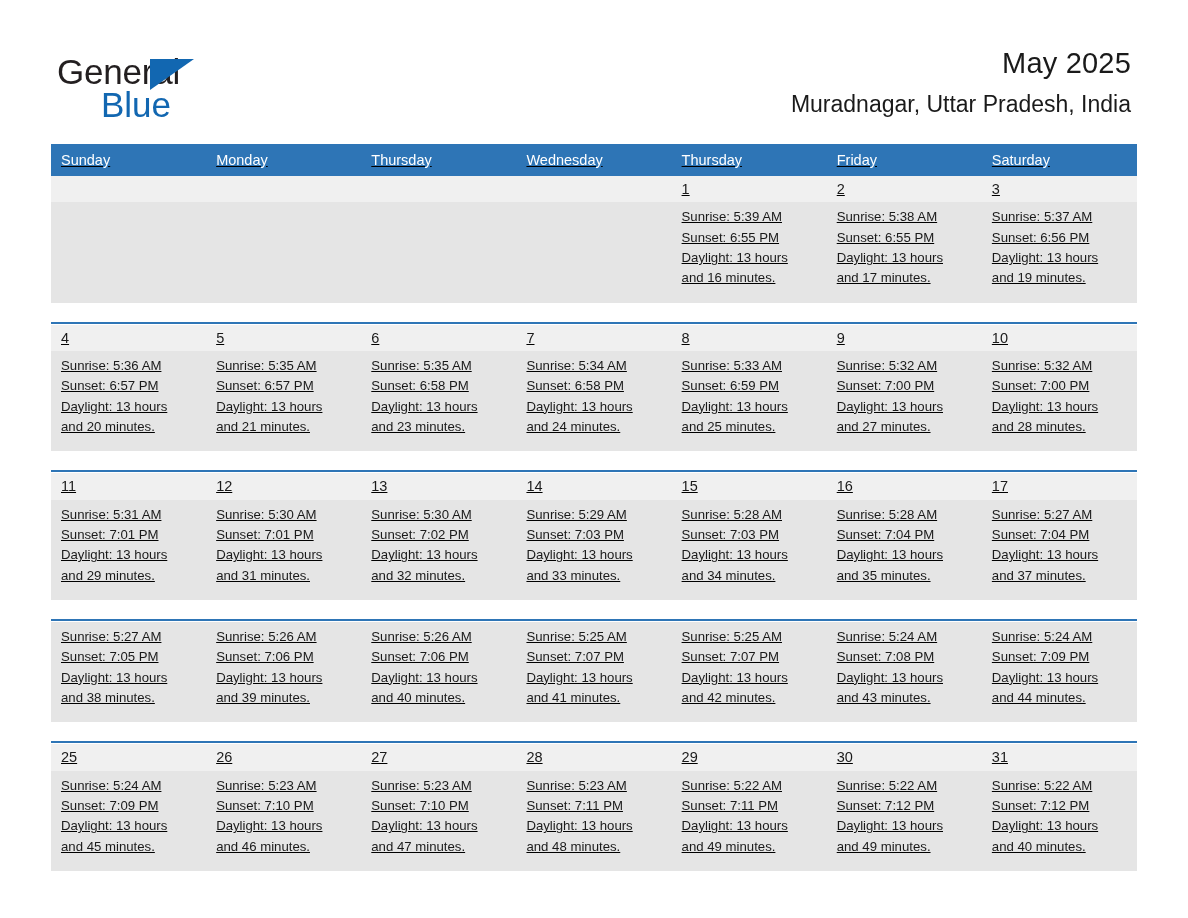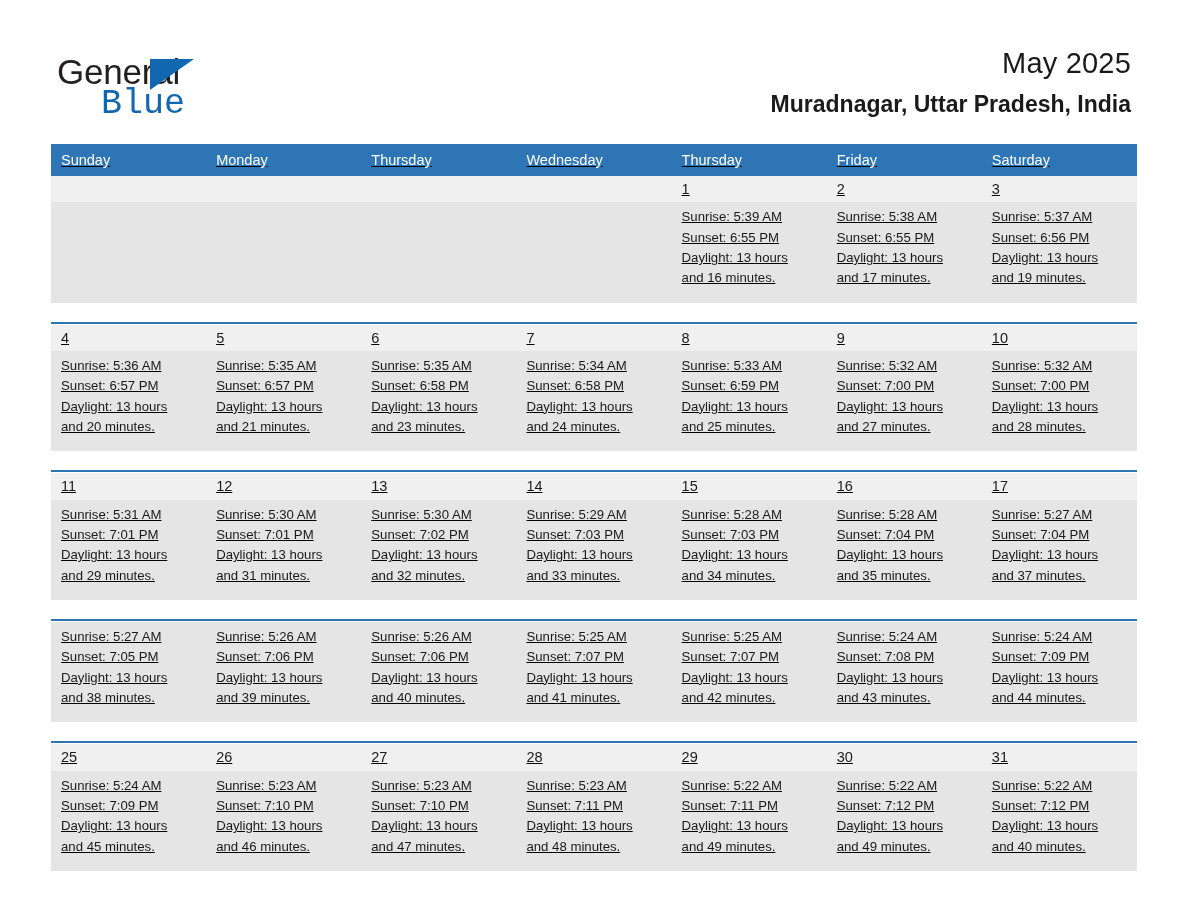--- a/index.html
+++ b/index.html
@@ -22,29 +22,29 @@
     line-height:1; position:absolute; left:0; top:8px; white-space:nowrap;
   }
   .logo-tri {
     position:absolute; left:93px; top:13px;
     width:0; height:0;
     border-left:44px solid #1267b1;
     border-bottom:31px solid transparent;
   }
   .logo-blue {
     position:absolute; left:44px; top:41px;
-    font-size:35px; color:#1267b1; line-height:1; white-space:nowrap;font-family:Liberation Mono, monospace;
+    font-size:35px; color:#1267b1; line-height:1; white-space:nowrap;
   }
   .title-wrap { text-align:right; padding-top:2px; }
   .month-title {
     font-size:29px; color:#1a1a1a; font-weight:normal; line-height:1.05;
     letter-spacing:0.2px;
   }
   .location {
-    font-size:23px; color:#1a1a1a; font-weight:bold;
+    font-size:23px; color:#1a1a1a; font-weight:normal;
     margin-top:14px; line-height:1.1;
   }
 
   
   .calendar { margin:26px 51px 0 51px; width:1086px;text-decoration:underline; }
   .cal-table { width:100%; border-collapse:collapse; table-layout:fixed; }
   .cal-table th {
     background:#2e75b6;
     color:#ffffff;
     font-size:14.5px;

